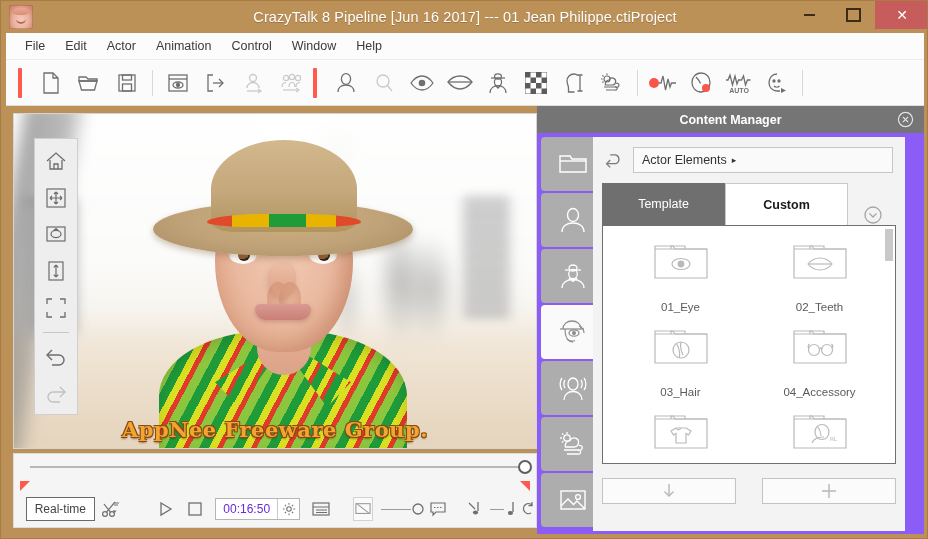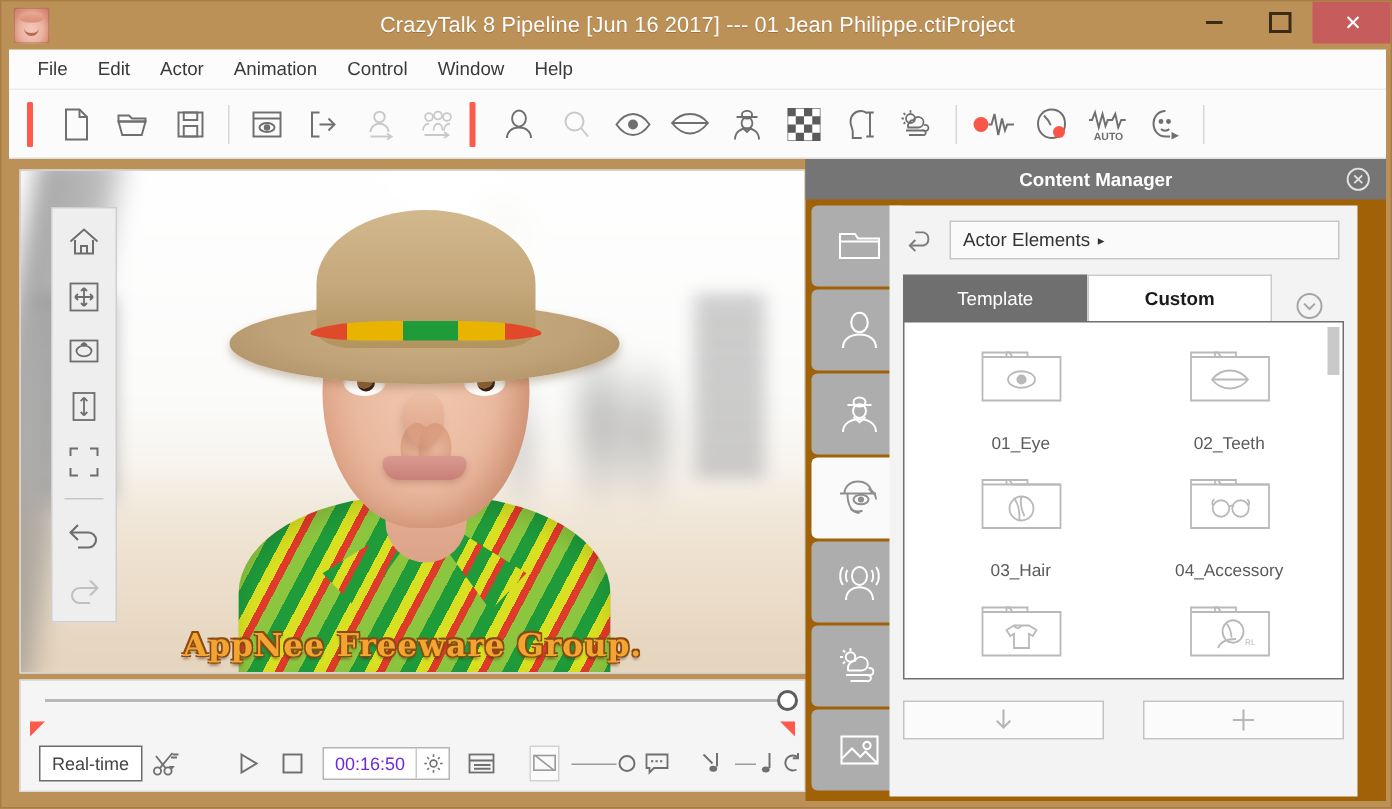--- a/index.html
+++ b/index.html
@@ -212,21 +212,21 @@
   .timecode {
     display:flex; align-items:center; height:22px; border:1px solid #b5b5b5; background:#fff;
   }
   .tc-val { font-size:12px; color:#6d28d9; padding:0 7px; font-family:"Liberation Sans",sans-serif; }
   .tc-gear { width:22px; height:20px; border-left:1px solid #c9c9c9;
     display:flex;align-items:center;justify-content:center;color:#6f6f6f; }
   .mini-line { width:42px; height:1px; background:#9b9b9b; }
   .boxed { border:1px solid #d2d2d2; background:#fafafa; }
 
   
-  .cm { position:absolute; left:536px; top:105px; width:387px; height:428px; background:#a16207;text-align:center; }
+  .cm { position:absolute; left:536px; top:105px; width:387px; height:428px; background:#8b5cf6;text-align:center; }
   .cm-head {
     position:absolute; left:0; top:0; width:387px; height:27px; background:#757575;
     display:flex; align-items:center; justify-content:center;
   }
   .cm-title { font-size:12.5px; font-weight:700; color:#ffffff; }
   .cm-close { position:absolute; right:10px; top:5px; width:17px; height:17px; color:#e0e0e0; }
   .cm-rail { position:absolute; left:4px; top:31px; width:64px; height:390px;
     display:flex; flex-direction:column; gap:2px; }
   .rail-tab {
     width:64px; height:55px; background:#adadad; border-radius:4px;
@@ -234,21 +234,21 @@
   }
   .rail-tab.active { background:#fafafa; color:#8e8e8e; }
   .cm-body { position:absolute; left:56px; top:31px; width:312px; height:394px; background:#f3f3f3; }
   .cm-path-row { display:flex; align-items:center; gap:8px; padding:10px 12px 0 8px; }
   .back-arrow { width:24px; height:22px; color:#7c7c7c; }
   .path-box { flex:1; height:26px; border:1px solid #c6c6c6; background:#fafafa;
     display:flex; align-items:center; padding:0 8px; gap:5px; }
   .path-label { font-size:12.5px; color:#333; }
   .path-caret { color:#333; font-size:9px; }
   .cm-tabs { display:flex; align-items:flex-end; margin:10px 0 0 9px; gap:0; }
-  .cm-tab { width:123px; height:31px; display:flex; align-items:center; justify-content:center;
+  .cm-tab { width:123px; height:42px; display:flex; align-items:center; justify-content:center;
     font-size:12.5px; }
   .cm-tab.inactive { background:#6f6f6f; color:#ffffff; }
   .cm-tab.active { background:#ffffff; color:#1a1a1a; font-weight:700;
     border:1px solid #c9c9c9; border-bottom:none; }
   .cm-expand { width:30px; display:flex; align-items:center; justify-content:center;
     color:#9a9a9a; margin-left:10px; }
   .cm-grid-wrap {
     position:relative; margin:0 9px; height:239px; background:#ffffff;
     border:1px solid #6f6f6f; overflow:hidden;
   }

